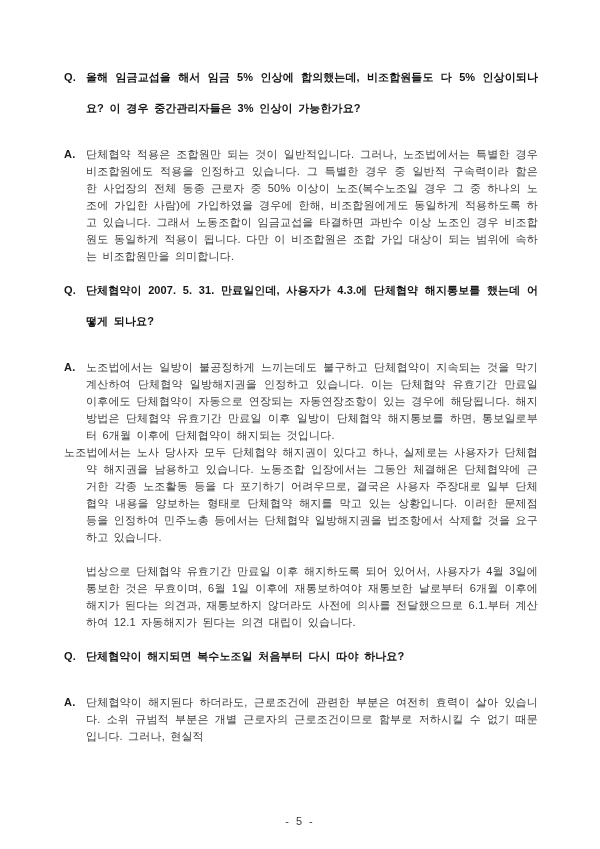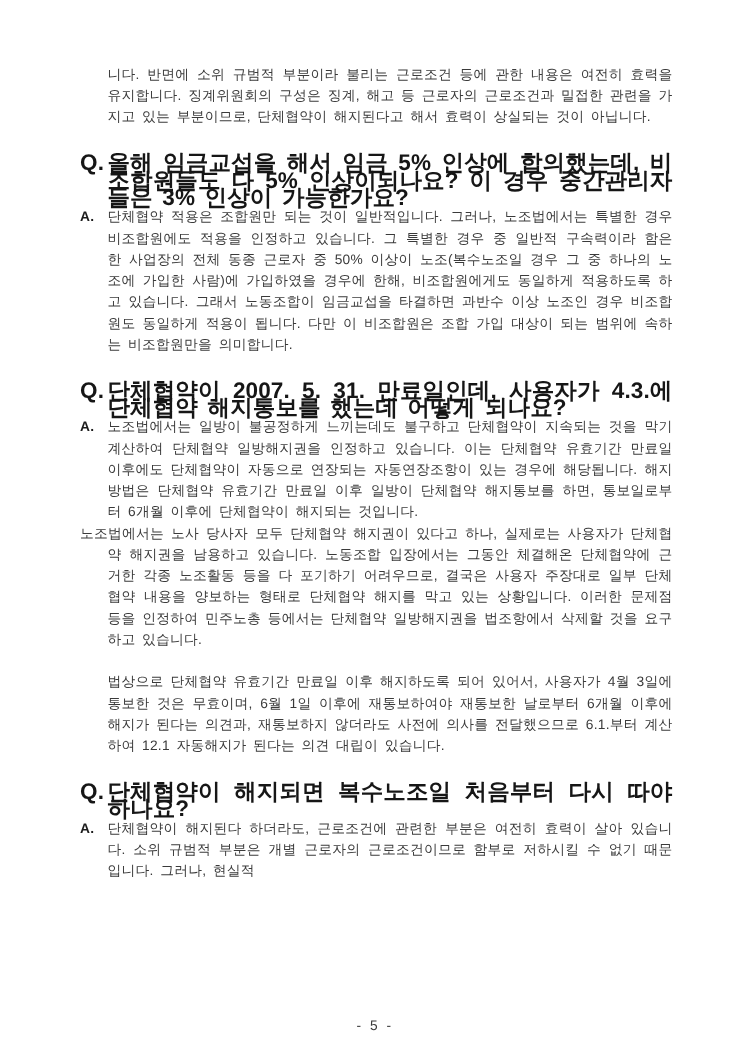--- a/index.html
+++ b/index.html
@@ -44,52 +44,49 @@
     text-indent: 0;
     font-weight: bold;
     color: #1c1c1c;
   }
   .plain {
     padding-left: 22px;
   }
   .p-block { margin-top: 17px; }
   .first-block { margin-top: 0; }
   .q-block {
-    margin-top: 20px;
-    font-size: 18px;
-    line-height: 14px;
+    margin-top: 10px;
+    font-size: 11px;
+    line-height: 31px;
     font-weight: bold;
     color: #161616;
     letter-spacing: 0.1px;
     word-spacing: 2.5px;
   }
   .q-block .marker { width: 22px; color: #161616; }
   .q-block .body-text { color: #161616; }
-  .a-block { margin-top: 1px; }
+  .a-block { margin-top: 22px; }
   .a-sub { margin-top: 0; }
   .footer {
     position: absolute;
     left: 0;
     right: 0;
     bottom: 22px;
     text-align: center;
     font-size: 11px;
     letter-spacing: 2px;
     color: #3a3a3a;
   }
 </style>
 </head>
 <body>
 
 <div class="page">
   <div class="content">
 
-    <div class="block plain p-block first-block">
-      <span class="body-text">니다. 반면에 소위 규범적 부분이라 불리는 근로조건 등에 관한 내용은 여전히 효력을 유지합니다. 징계위원회의 구성은 징계, 해고 등 근로자의 근로조건과 밀접한 관련을 가지고 있는 부분이므로, 단체협약이 해지된다고 해서 효력이 상실되는 것이 아닙니다.</span>
-    </div>
 
 
     <div class="block hang q-block">
       <span class="marker">Q.</span><span class="body-text">올해 임금교섭을 해서 임금 5% 인상에 합의했는데, 비조합원들도 다 5% 인상이되나요? 이 경우 중간관리자들은 3% 인상이 가능한가요?</span>
     </div>
 
     <div class="block hang a-block">
       <span class="marker">A.</span><span class="body-text">단체협약 적용은 조합원만 되는 것이 일반적입니다. 그러나, 노조법에서는 특별한 경우 비조합원에도 적용을 인정하고 있습니다. 그 특별한 경우 중 일반적 구속력이라 함은 한 사업장의 전체 동종 근로자 중 50% 이상이 노조(복수노조일 경우 그 중 하나의 노조에 가입한 사람)에 가입하였을 경우에 한해, 비조합원에게도 동일하게 적용하도록 하고 있습니다. 그래서 노동조합이 임금교섭을 타결하면 과반수 이상 노조인 경우 비조합원도 동일하게 적용이 됩니다. 다만 이 비조합원은 조합 가입 대상이 되는 범위에 속하는 비조합원만을 의미합니다.</span>
     </div>
 

